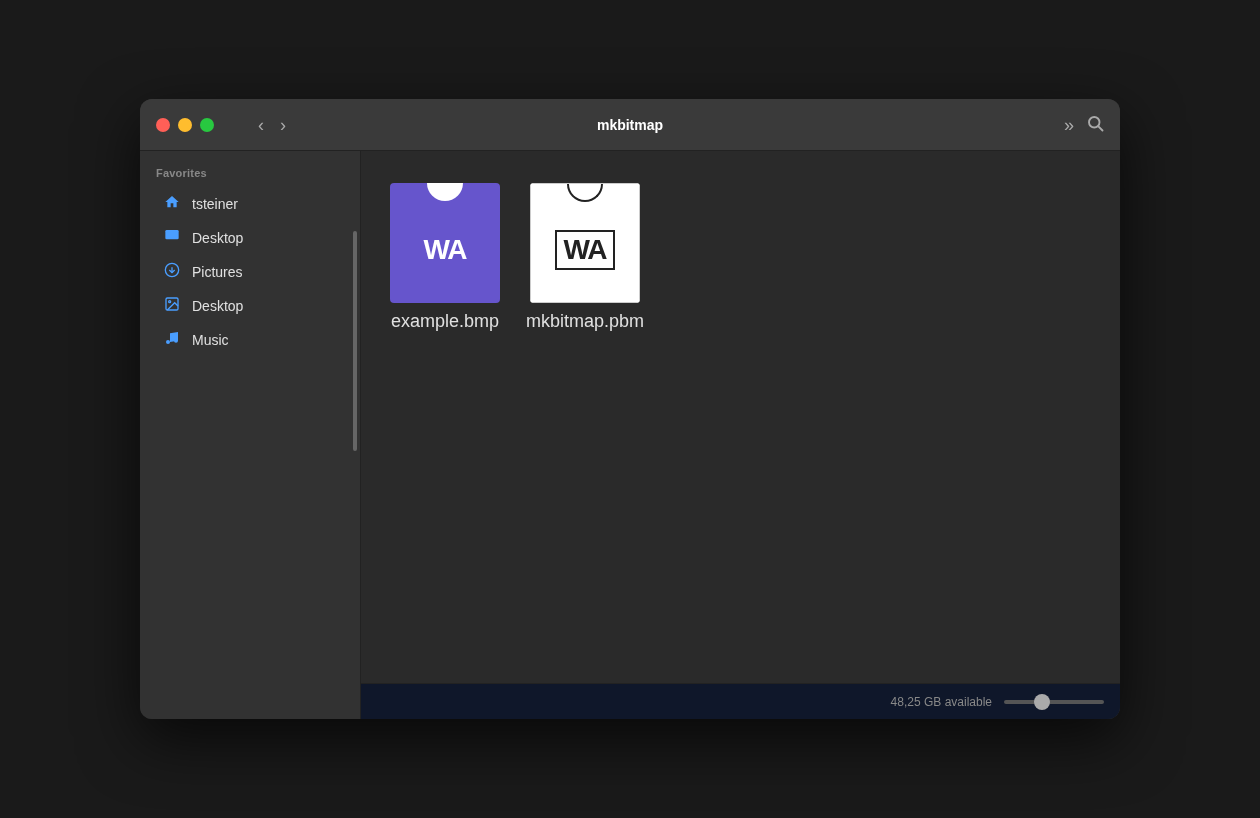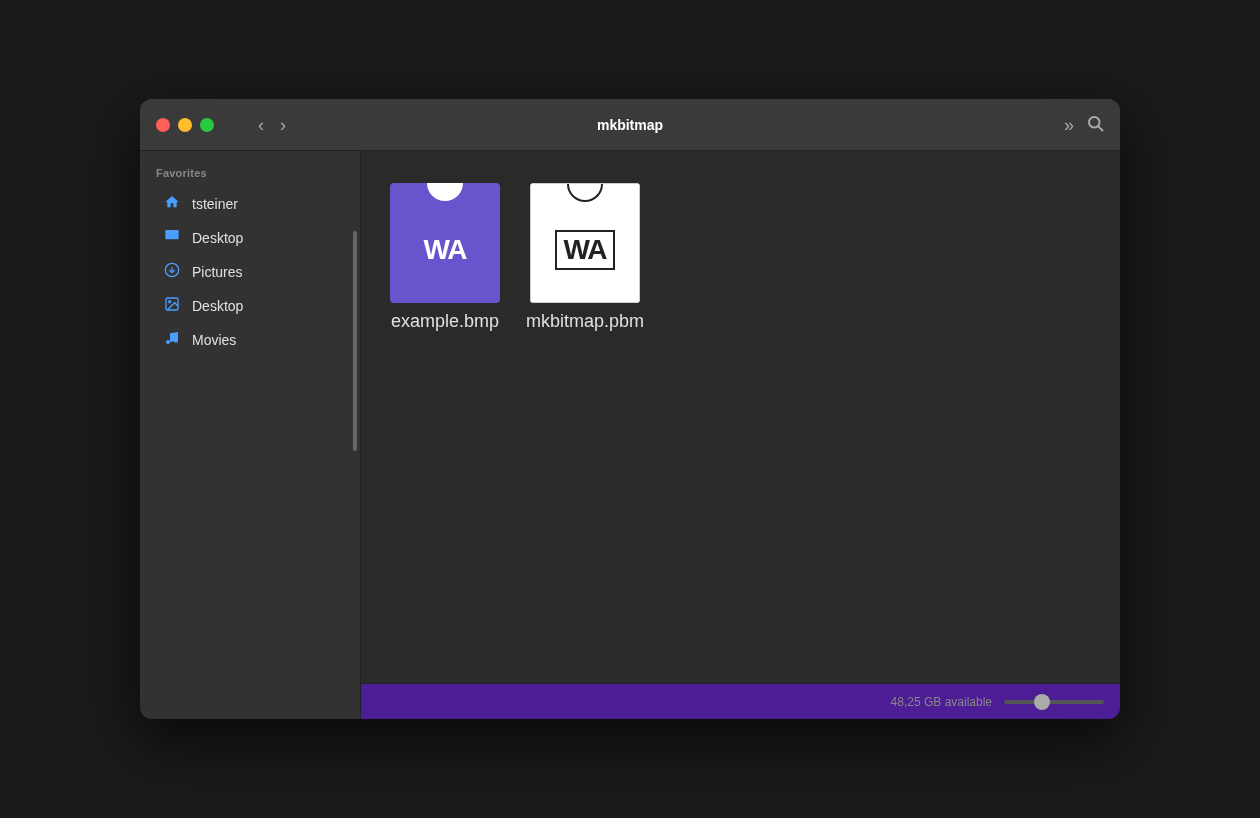--- a/index.html
+++ b/index.html
@@ -261,21 +261,21 @@
 
     .file-name {
       color: #e0e0e0;
       font-size: 18px;
       text-align: center;
     }
 
     
     .statusbar {
       height: 36px;
-      background: #4c1d95;
+      background: #0f172a;
       border-top: 1px solid #222;
       display: flex;
       align-items: center;
       justify-content: flex-end;
       padding: 0 16px;
       gap: 12px;
       flex-shrink: 0;
     }
 
     .status-text {
@@ -386,21 +386,21 @@
 
 
       <div class="sidebar-item">
         <span class="sidebar-item-icon">
           <svg width="16" height="16" viewBox="0 0 24 24" fill="#4a9eff">
               <path d="M9 18V5l12-2v13"></path>
               <circle cx="6" cy="18" r="3"></circle>
               <circle cx="18" cy="16" r="3"></circle>
             </svg>
         </span>
-        <span class="sidebar-item-label">Movies</span>
+        <span class="sidebar-item-label">Music</span>
       </div>
 
       <div class="sidebar-scrollbar"></div>
     </div>
 
     <div class="file-area">
       <div class="file-content">
 
         <div class="file-item">
           <div class="file-thumbnail">

